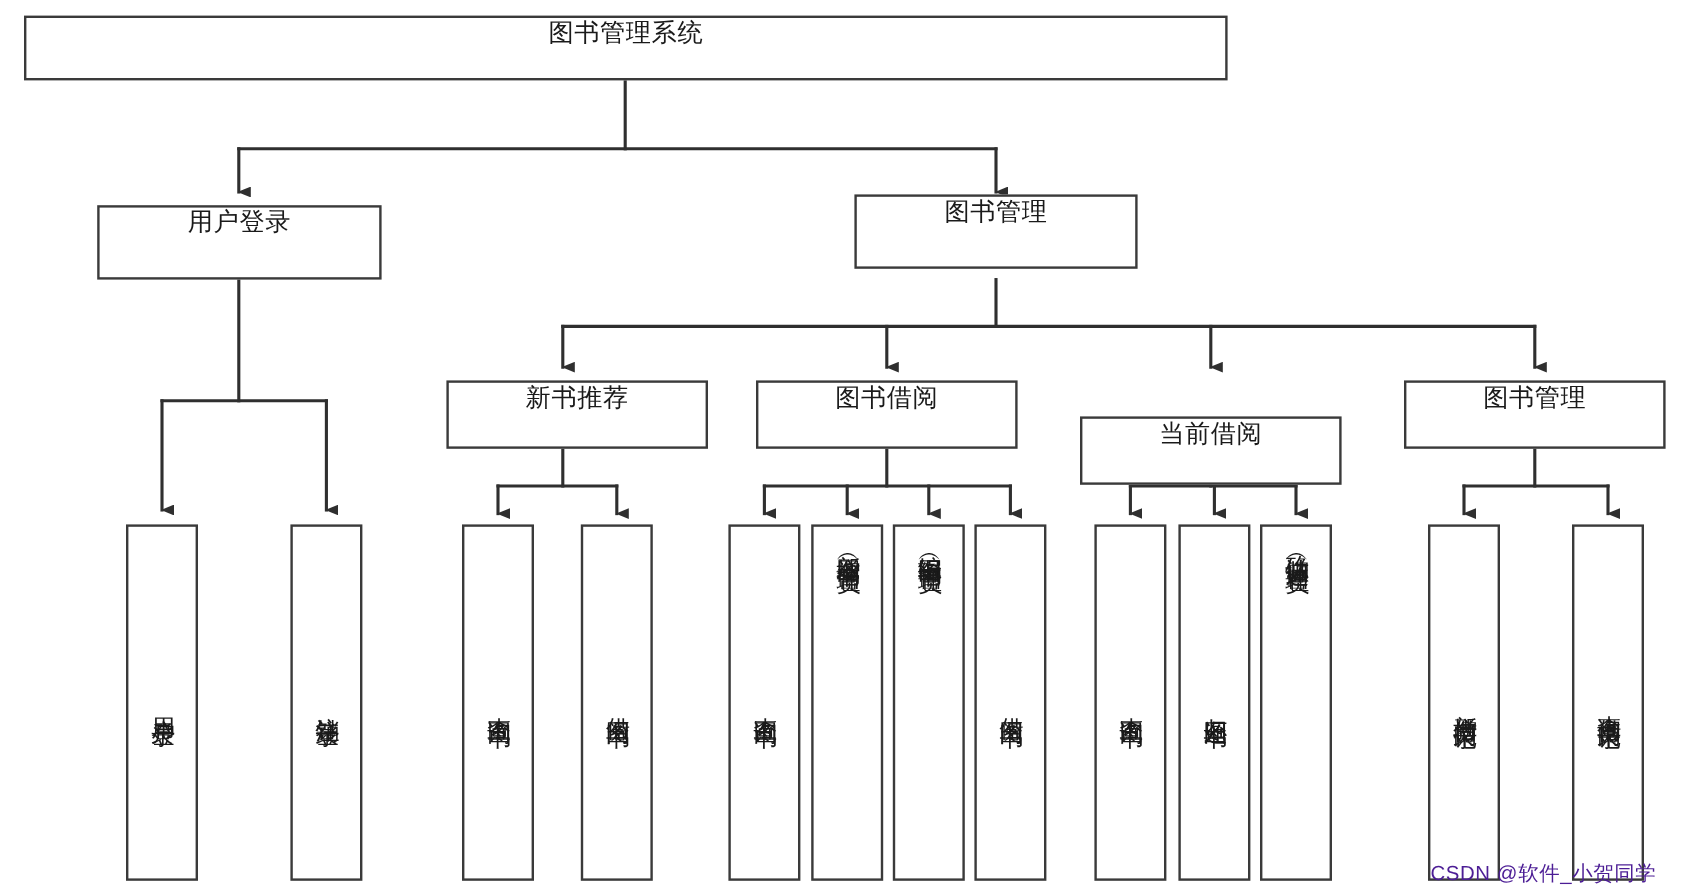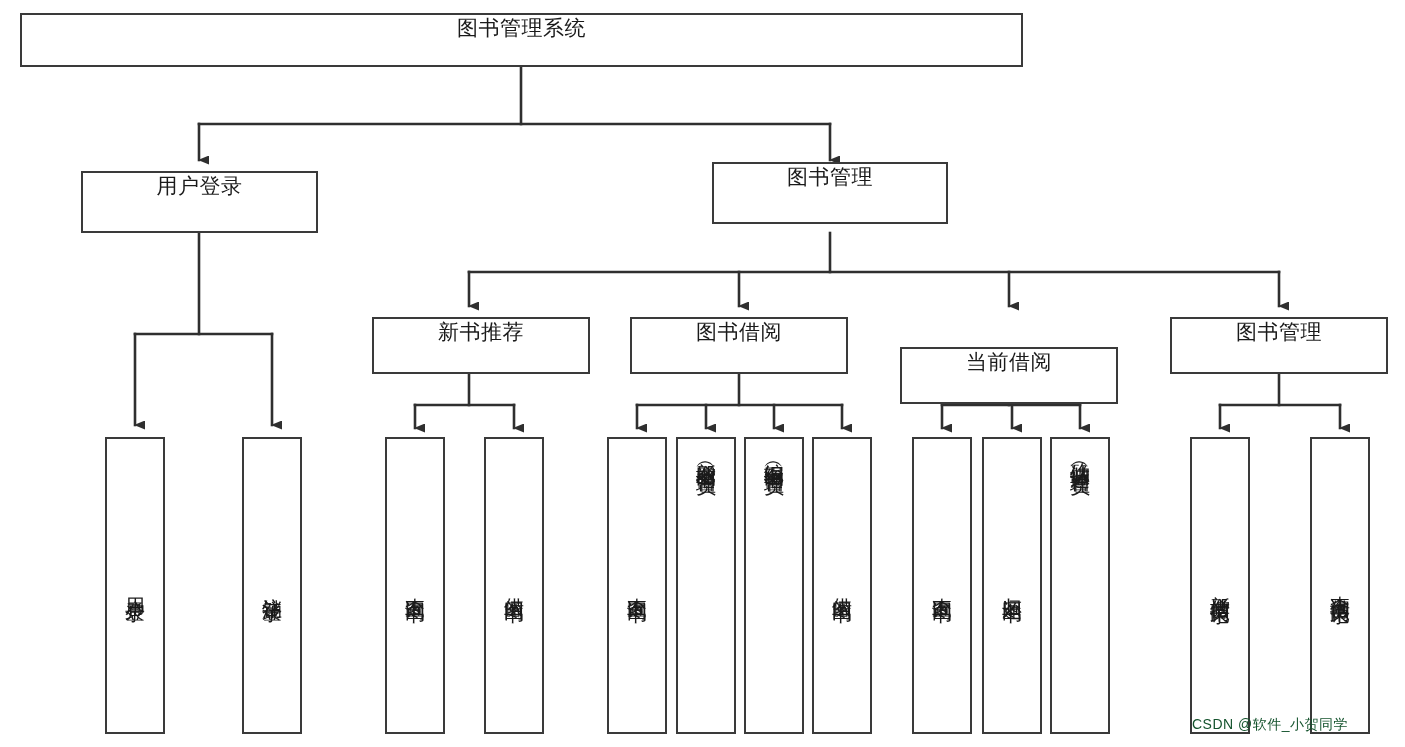--- a/index.html
+++ b/index.html
@@ -62,22 +62,22 @@
     justify-content: center;
     height: 100%;
     width: 100%;
   }
   .leaf-inner.top-align {
     align-items: flex-start;
     padding-top: 8px;
   }
   .watermark {
     position: absolute;
-    font-size: 14px;
-    color: #14532d;
+    font-size: 17px;
+    color: #4c1d95;
     white-space: nowrap;
     letter-spacing: 0.5px;
     pointer-events: none;
   }
 </style>
 </head>
 <body>
 
 <div id="diagram-root">
 

